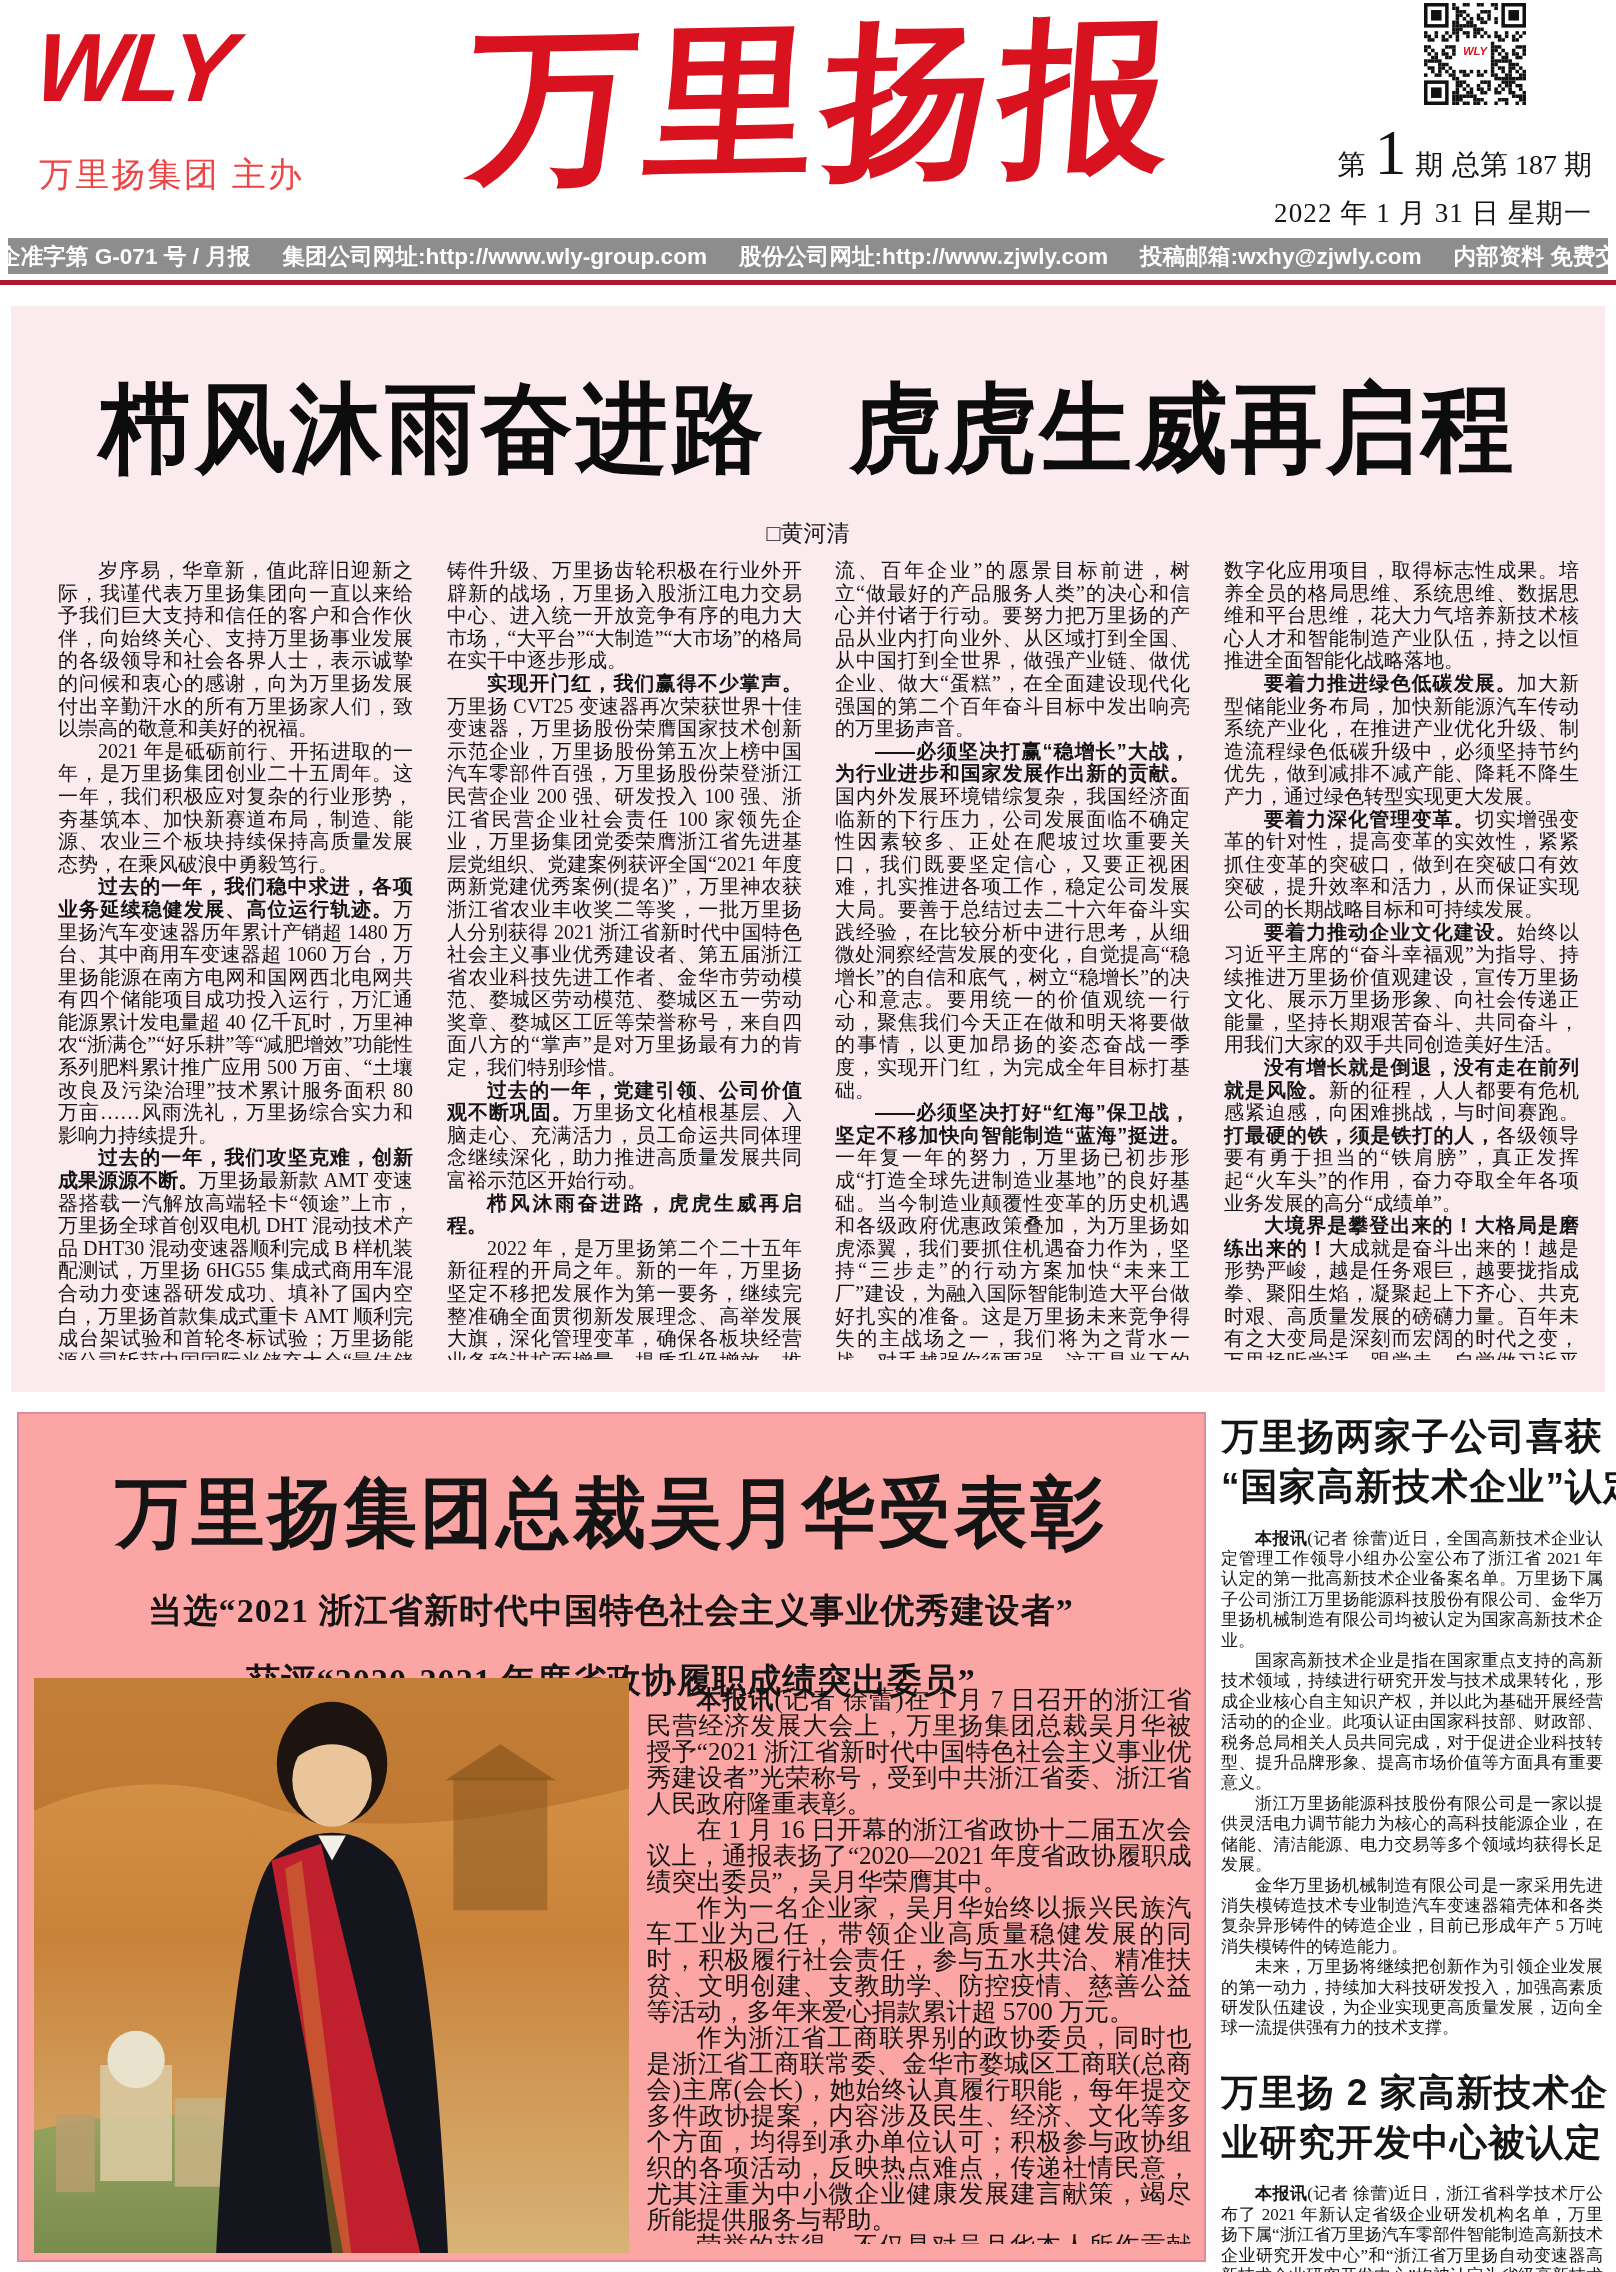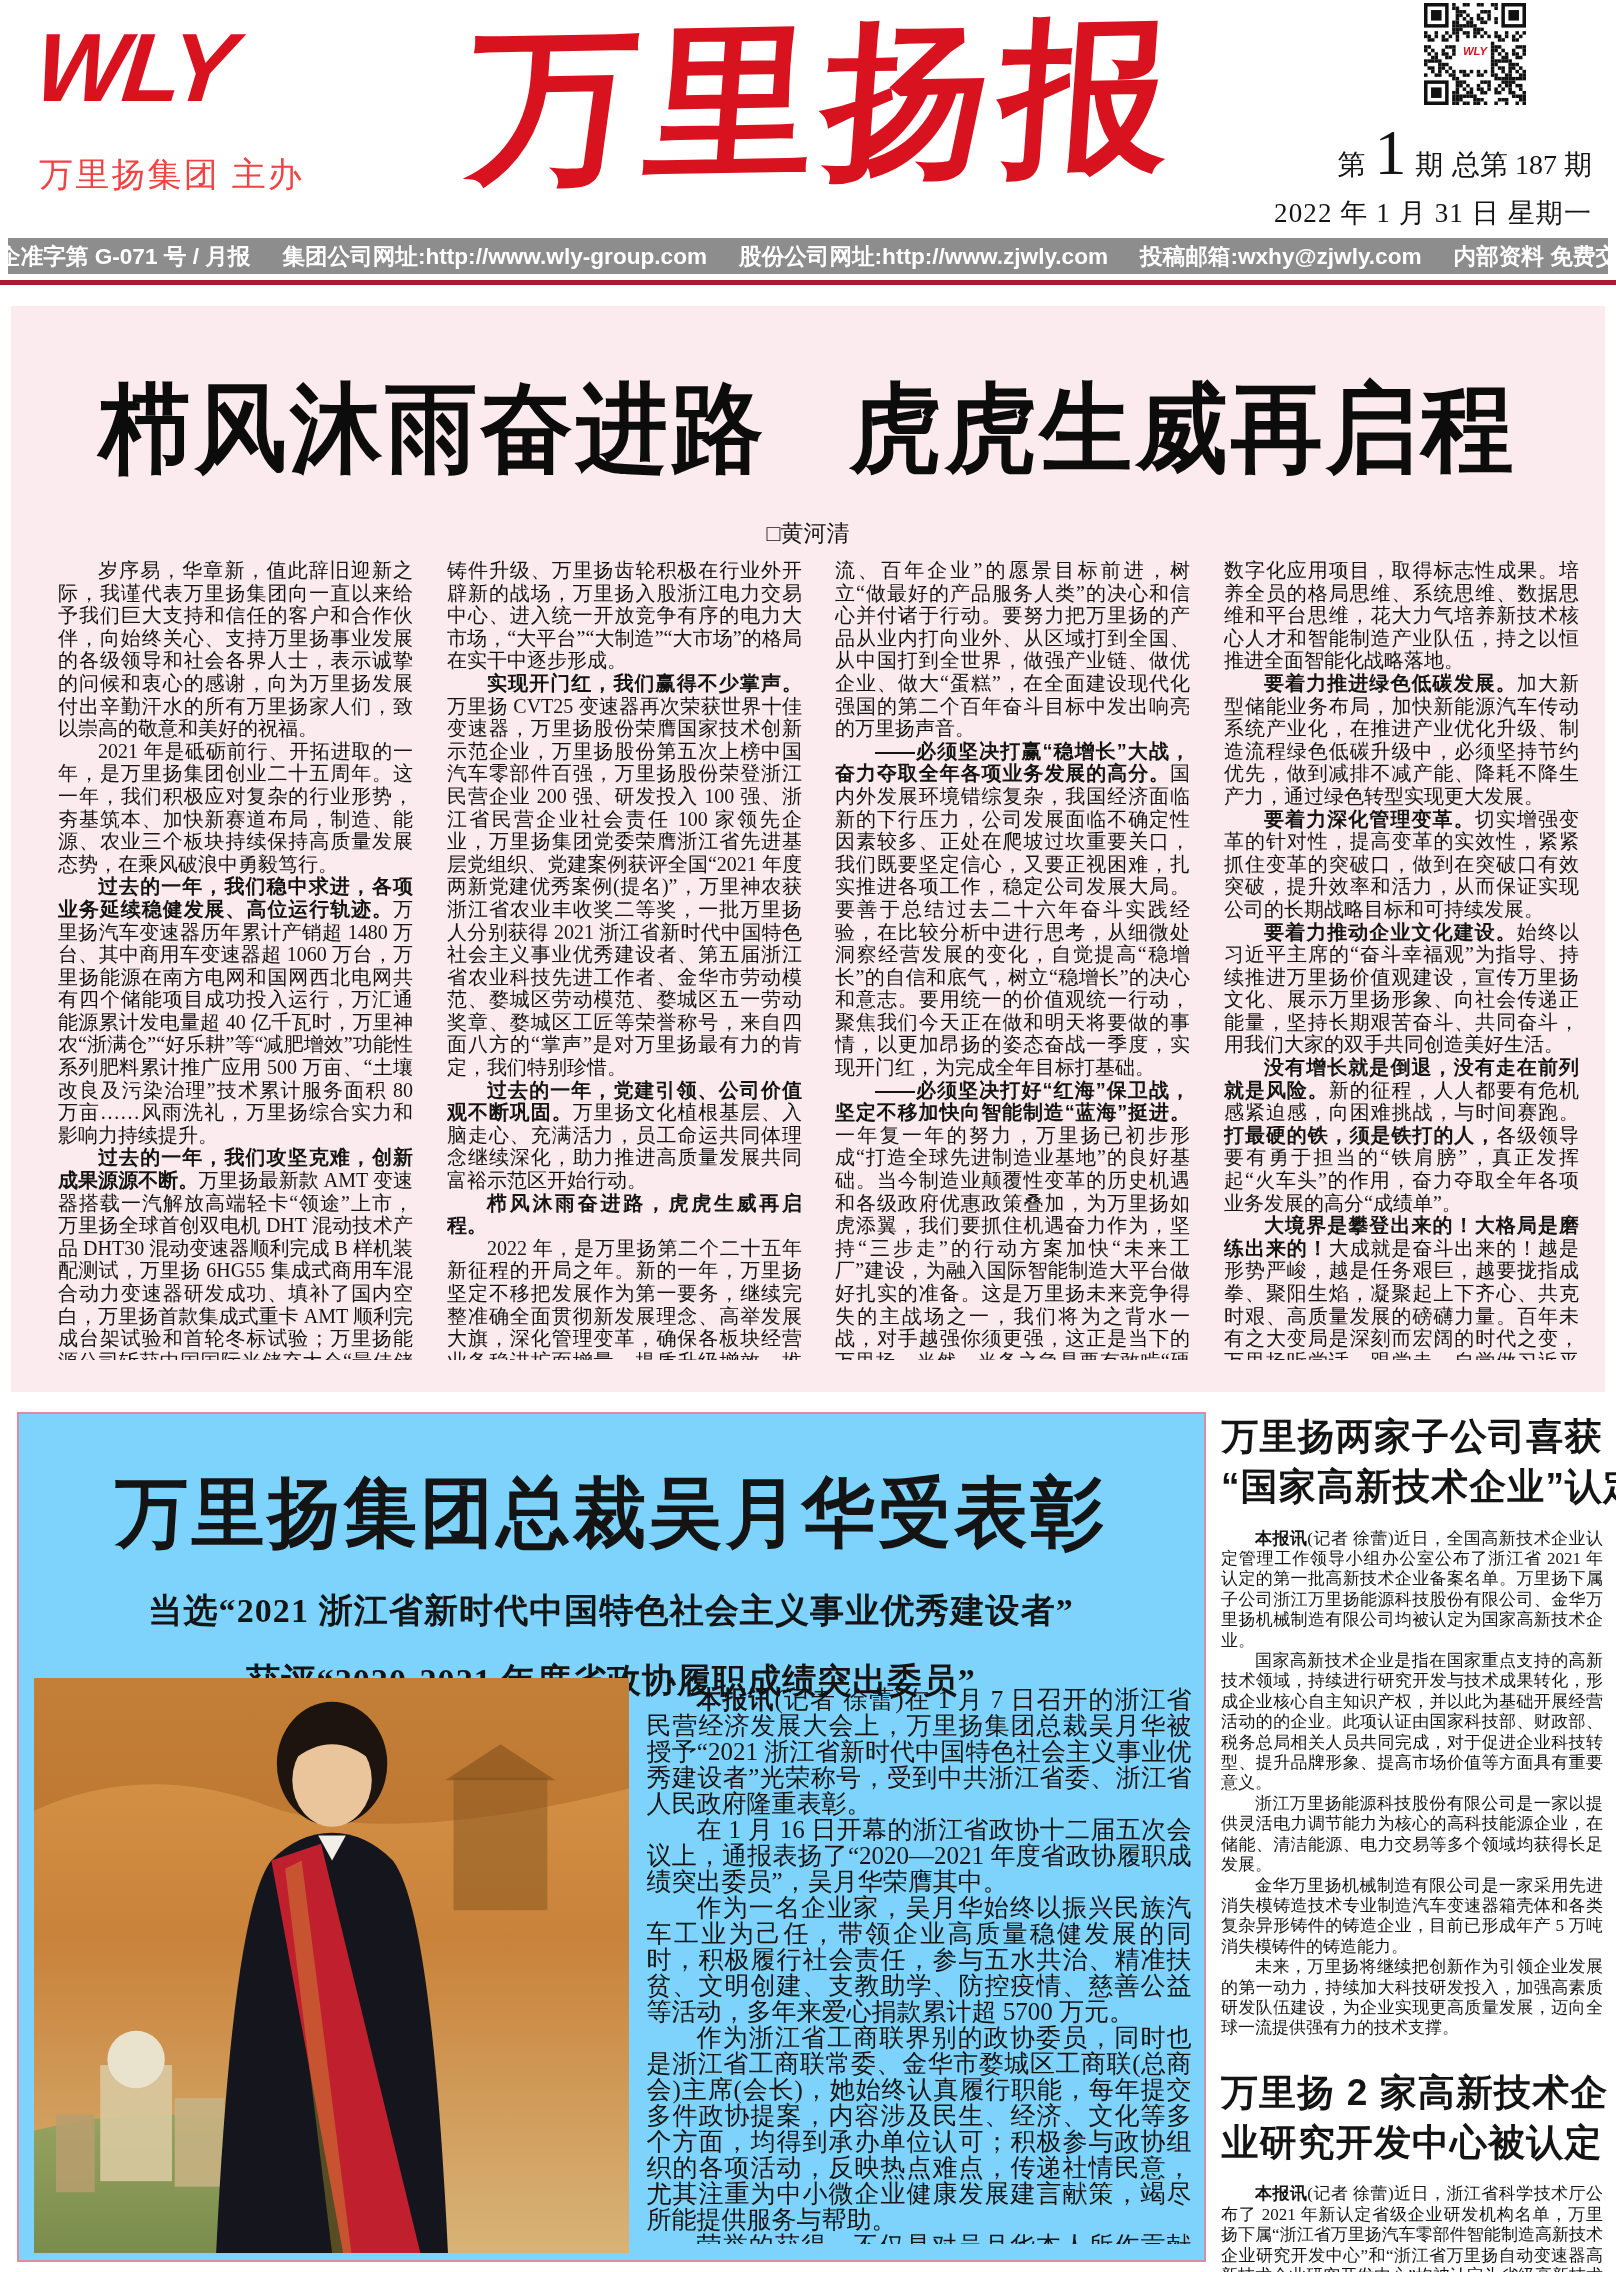--- a/index.html
+++ b/index.html
@@ -60,21 +60,21 @@
     position:absolute;top:253px;width:355px;height:801px;overflow:hidden;
     font-size:20px;line-height:22.6px;text-align:justify;
   }
   .col1{left:47px;}  .col2{left:436px;}  .col3{left:824px;}  .col4{left:1213px;}
   .para{margin:0;text-indent:2em;}
   .para.ni{text-indent:0;}
   .blead{font-family:"Liberation Sans","DejaVu Sans",sans-serif;font-weight:700;}
   
   .feature{
     position:absolute;left:16.6px;top:1412px;width:1189px;height:850px;
-    border:2.2px solid var(--box-border);background:#7dd3fc;box-sizing:border-box;
+    border:2.2px solid var(--box-border);background:#fca5a5;box-sizing:border-box;
   }
   .feature-title{
     margin-top:51px;text-align:center;
     font-family:"Liberation Sans","DejaVu Sans",sans-serif;font-weight:900;
     font-size:73px;letter-spacing:3.3px;transform:scaleY(1.05);
   }
   .feature-sub{text-align:center;font-weight:700;font-size:34px;margin-top:24px;letter-spacing:1.1px;}
   .feature-photo{position:absolute;left:15.5px;top:264px;width:595px;height:575px;overflow:hidden;}
   .feature-photo svg{display:block;width:100%;height:100%;}
   .feature-body{
@@ -419,21 +419,21 @@
       </div>
     <div class="col col2">
         <p class="para ni"><span>铸件升级、万里扬齿轮积极在行业外开辟新的战场，万里扬入股浙江电力交易中心、进入统一开放竞争有序的电力大市场，“大平台”“大制造”“大市场”的格局在实干中逐步形成。</span></p>
         <p class="para"><span class="blead">实现开门红，我们赢得不少掌声。</span><span>万里扬 CVT25 变速器再次荣获世界十佳变速器，万里扬股份荣膺国家技术创新示范企业，万里扬股份第五次上榜中国汽车零部件百强，万里扬股份荣登浙江民营企业 200 强、研发投入 100 强、浙江省民营企业社会责任 100 家领先企业，万里扬集团党委荣膺浙江省先进基层党组织、党建案例获评全国“2021 年度两新党建优秀案例(提名)”，万里神农获浙江省农业丰收奖二等奖，一批万里扬人分别获得 2021 浙江省新时代中国特色社会主义事业优秀建设者、第五届浙江省农业科技先进工作者、金华市劳动模范、婺城区劳动模范、婺城区五一劳动奖章、婺城区工匠等荣誉称号，来自四面八方的“掌声”是对万里扬最有力的肯定，我们特别珍惜。</span></p>
         <p class="para"><span class="blead">过去的一年，党建引领、公司价值观不断巩固。</span><span>万里扬文化植根基层、入脑走心、充满活力，员工命运共同体理念继续深化，助力推进高质量发展共同富裕示范区开始行动。</span></p>
         <p class="para"><span class="blead">栉风沐雨奋进路，虎虎生威再启程。</span></p>
         <p class="para"><span>2022 年，是万里扬第二个二十五年新征程的开局之年。新的一年，万里扬坚定不移把发展作为第一要务，继续完整准确全面贯彻新发展理念、高举发展大旗，深化管理变革，确保各板块经营业务稳进扩面增量、提质升级增效，推动新能源、数字化应用、智能化升级取得突破性进展、标志性成果，加快形成新发展格局，为行业进步和国家发展作出新的贡献，以优异成绩迎接党的二十大胜利召开。</span></p>
       </div>
     <div class="col col3">
         <p class="para ni"><span>流、百年企业”的愿景目标前进，树立“做最好的产品服务人类”的决心和信心并付诸于行动。要努力把万里扬的产品从业内打向业外、从区域打到全国、从中国打到全世界，做强产业链、做优企业、做大“蛋糕”，在全面建设现代化强国的第二个百年奋斗目标中发出响亮的万里扬声音。</span></p>
-        <p class="para"><span class="blead">——必须坚决打赢“稳增长”大战，奋力夺取全年各项业务发展的高分。</span><span>国内外发展环境错综复杂，我国经济面临新的下行压力，公司发展面临不确定性因素较多、正处在爬坡过坎重要关口，我们既要坚定信心，又要正视困难，扎实推进各项工作，稳定公司发展大局。要善于总结过去二十六年奋斗实践经验，在比较分析中进行思考，从细微处洞察经营发展的变化，自觉提高“稳增长”的自信和底气，树立“稳增长”的决心和意志。要用统一的价值观统一行动，聚焦我们今天正在做和明天将要做的事情，以更加昂扬的姿态奋战一季度，实现开门红，为完成全年目标打基础。</span></p>
+        <p class="para"><span class="blead">——必须坚决打赢“稳增长”大战，为行业进步和国家发展作出新的贡献。</span><span>国内外发展环境错综复杂，我国经济面临新的下行压力，公司发展面临不确定性因素较多、正处在爬坡过坎重要关口，我们既要坚定信心，又要正视困难，扎实推进各项工作，稳定公司发展大局。要善于总结过去二十六年奋斗实践经验，在比较分析中进行思考，从细微处洞察经营发展的变化，自觉提高“稳增长”的自信和底气，树立“稳增长”的决心和意志。要用统一的价值观统一行动，聚焦我们今天正在做和明天将要做的事情，以更加昂扬的姿态奋战一季度，实现开门红，为完成全年目标打基础。</span></p>
         <p class="para"><span class="blead">——必须坚决打好“红海”保卫战，坚定不移加快向智能制造“蓝海”挺进。</span><span>一年复一年的努力，万里扬已初步形成“打造全球先进制造业基地”的良好基础。当今制造业颠覆性变革的历史机遇和各级政府优惠政策叠加，为万里扬如虎添翼，我们要抓住机遇奋力作为，坚持“三步走”的行动方案加快“未来工厂”建设，为融入国际智能制造大平台做好扎实的准备。这是万里扬未来竞争得失的主战场之一，我们将为之背水一战，对手越强你须更强，这正是当下的万里扬。当然，当务之急是要有敢啃“硬骨头”、敢打“攻坚战”的精神，守住现有产品市场阵地，为智能制造转型升级、为发展新能源铸就坚实的支撑。</span></p>
       </div>
     <div class="col col4">
         <p class="para ni"><span>数字化应用项目，取得标志性成果。培养全员的格局思维、系统思维、数据思维和平台思维，花大力气培养新技术核心人才和智能制造产业队伍，持之以恒推进全面智能化战略落地。</span></p>
         <p class="para"><span class="blead">要着力推进绿色低碳发展。</span><span>加大新型储能业务布局，加快新能源汽车传动系统产业化，在推进产业优化升级、制造流程绿色低碳升级中，必须坚持节约优先，做到减排不减产能、降耗不降生产力，通过绿色转型实现更大发展。</span></p>
         <p class="para"><span class="blead">要着力深化管理变革。</span><span>切实增强变革的针对性，提高变革的实效性，紧紧抓住变革的突破口，做到在突破口有效突破，提升效率和活力，从而保证实现公司的长期战略目标和可持续发展。</span></p>
         <p class="para"><span class="blead">要着力推动企业文化建设。</span><span>始终以习近平主席的“奋斗幸福观”为指导、持续推进万里扬价值观建设，宣传万里扬文化、展示万里扬形象、向社会传递正能量，坚持长期艰苦奋斗、共同奋斗，用我们大家的双手共同创造美好生活。</span></p>
         <p class="para"><span class="blead">没有增长就是倒退，没有走在前列就是风险。</span><span>新的征程，人人都要有危机感紧迫感，向困难挑战，与时间赛跑。</span><span class="blead">打最硬的铁，须是铁打的人，</span><span>各级领导要有勇于担当的“铁肩膀”，真正发挥起“火车头”的作用，奋力夺取全年各项业务发展的高分“成绩单”。</span></p>
         <p class="para"><span class="blead">大境界是攀登出来的！大格局是磨练出来的！</span><span>大成就是奋斗出来的！越是形势严峻，越是任务艰巨，越要拢指成拳、聚阳生焰，凝聚起上下齐心、共克时艰、高质量发展的磅礴力量。百年未有之大变局是深刻而宏阔的时代之变，万里扬听党话、跟党走，自觉做习近平新时代中国特色社会主义思想的坚定信仰者、忠实实践者，</span></p>
       </div>

